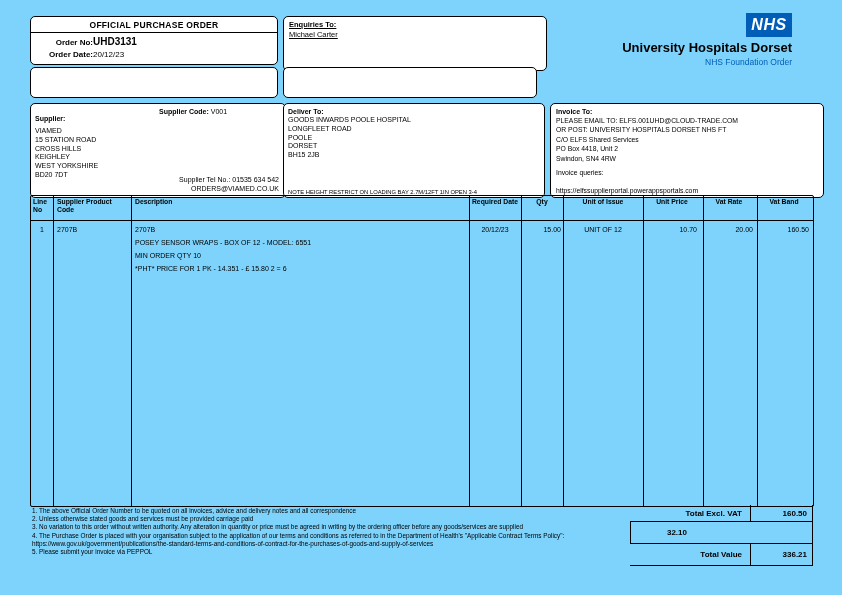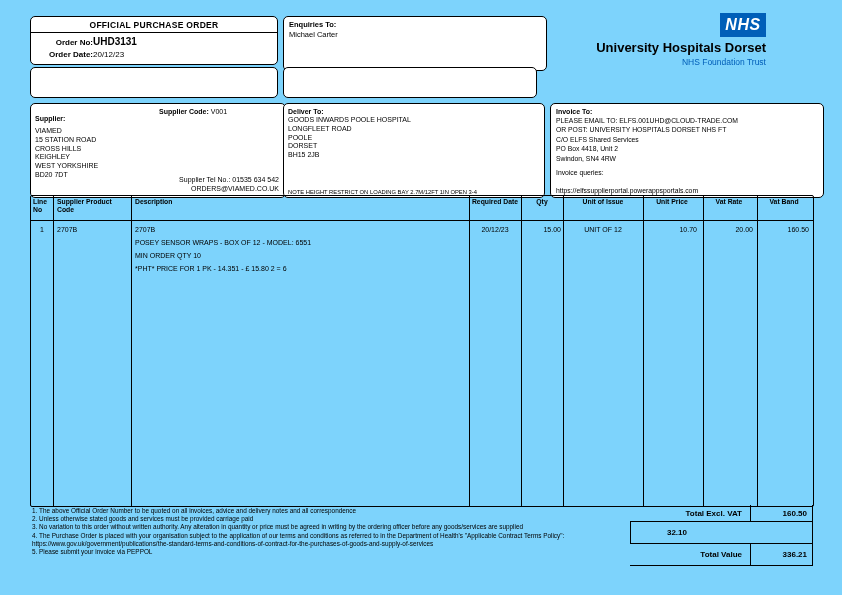--- a/index.html
+++ b/index.html
@@ -14,25 +14,25 @@
   .po-box{left:30px;top:16px;width:246px;height:47px;}
   .po-title{font-size:8.5px;font-weight:bold;text-align:center;padding:3px 0 2px;border-bottom:1.2px solid #000;letter-spacing:.3px;}
   .po-row{display:flex;align-items:baseline;margin-top:3px;}
   .po-lbl{font-size:8px;font-weight:bold;width:62px;text-align:right;white-space:nowrap;}
   .po-no{font-size:10px;font-weight:bold;}
   .po-date{font-size:8px;}
   .empty-left{left:30px;top:67px;width:246px;height:29px;}
   .empty-mid{left:283px;top:67px;width:252px;height:29px;}
 
   
-  .enq-box{left:283px;top:16px;width:252px;height:47px;padding:3px 5px;}
+  .enq-box{left:283px;top:16px;width:252px;height:47px;padding:3px 5px;text-decoration:underline;}
   .enq-line{font-size:7.5px;line-height:10px;}
 
   
-  .brand{position:absolute;right:76px;top:13px;text-align:right;}
+  .brand{position:absolute;right:50px;top:13px;text-align:right;}
   .nhs-logo{display:inline-block;background:#005EB8;color:#fff;font-weight:bold;font-style:italic;
     font-size:16px;line-height:24px;width:46px;height:24px;text-align:center;letter-spacing:.5px;}
   .org-name{font-size:13px;font-weight:bold;margin-top:3px;}
   .org-sub{font-size:8.5px;color:#005EB8;margin-top:2px;}
 
   
   .sup-box{left:30px;top:103px;width:246px;height:87px;padding:3px 4px;}
   .del-box{left:283px;top:103px;width:252px;height:87px;padding:3px 4px;}
   .inv-box{left:550px;top:103px;width:262px;height:87px;padding:3px 5px;}
   .hd7{font-size:7px;font-weight:bold;line-height:9px;}
@@ -104,21 +104,21 @@
 
   <div class="box enq-box">
     <div class="enq-line bold">Enquiries To:</div>
     <div class="enq-line">Michael Carter</div>
   </div>
   <div class="box empty-mid"></div>
 
   <div class="brand">
     <div class="nhs-logo">NHS</div>
     <div class="org-name">University Hospitals Dorset</div>
-    <div class="org-sub">NHS Foundation Trust</div>
+    <div class="org-sub">NHS Foundation Order</div>
   </div>
 
   <div class="box sup-box">
     <span class="hd7">Supplier:</span>
     <span class="sup-code">
       <span class="bold">Supplier Code:</span>
       <span>V001</span>
     </span>
     <div class="sup-addr">
       <div class="t7">VIAMED</div>

